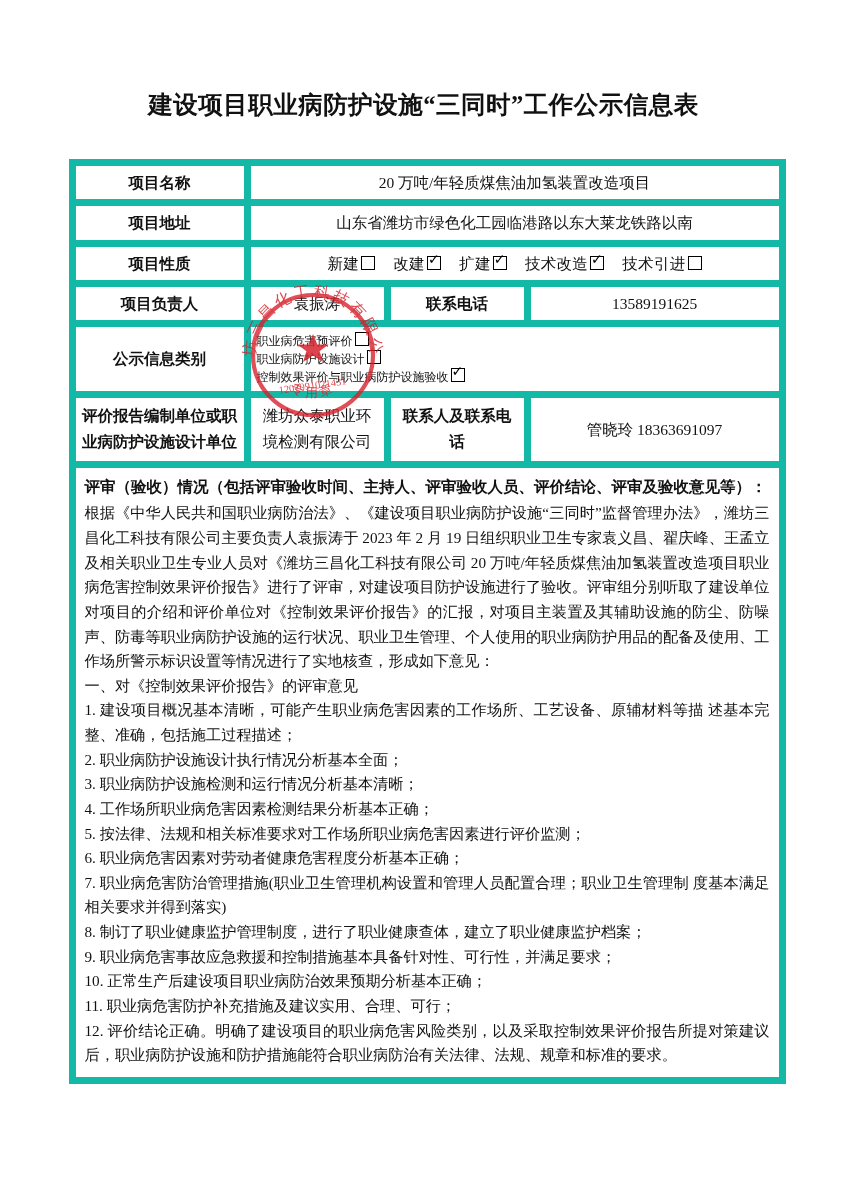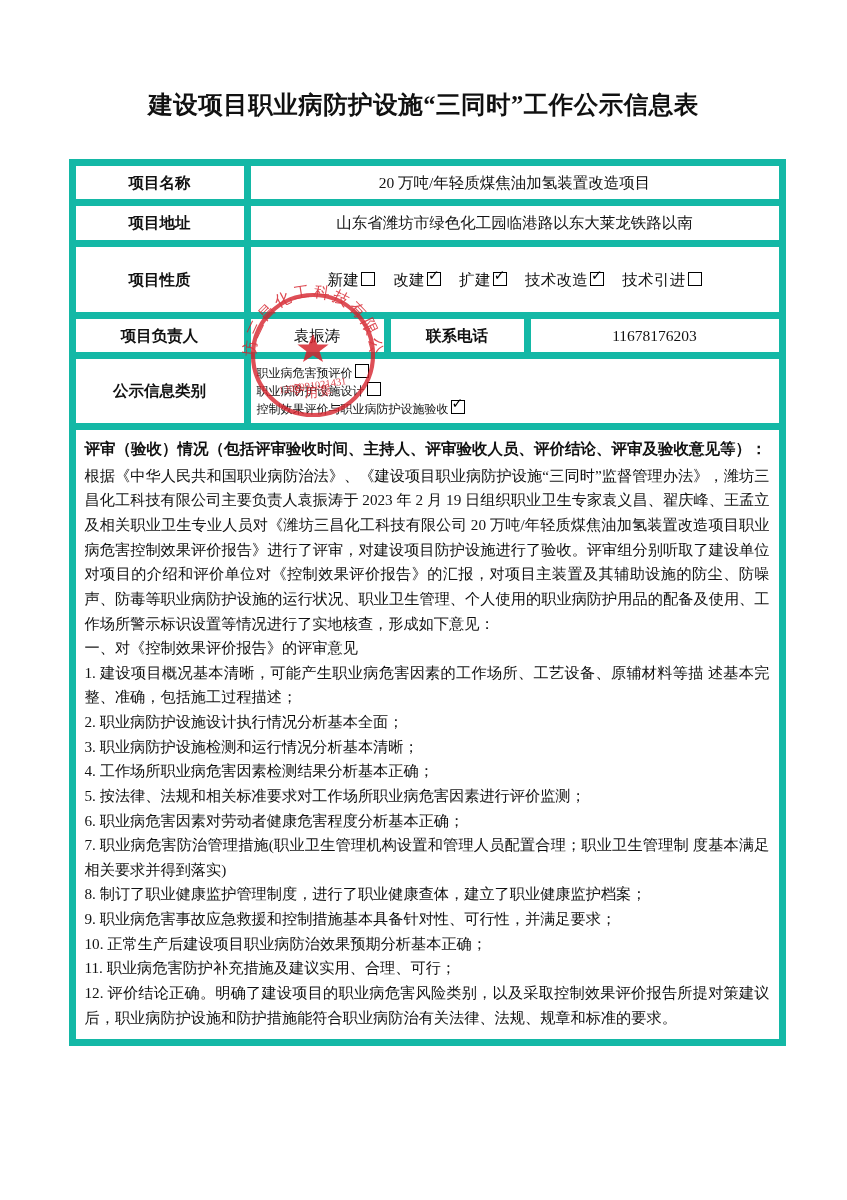--- a/index.html
+++ b/index.html
@@ -59,21 +59,21 @@
     text-align: center;
     font-size: 15.5px;
   }
   .nature-cell {
     text-align: center;
     font-size: 15.5px;
     letter-spacing: 0.3px;
   }
   .nature-cell .opt {
     display: inline-block;
-    margin: 16px 7px;
+    margin: 0 7px;
     white-space: nowrap;
   }
   .cat-cell {
     text-align: left;
     font-size: 12px;
     padding-left: 10px;
     line-height: 1.85;
   }
   .cat-cell div {
     white-space: nowrap;
@@ -187,29 +187,35 @@
             <span class="opt"><span>改建</span><span class="checkbox checked"></span></span>
             <span class="opt"><span>扩建</span><span class="checkbox checked"></span></span>
             <span class="opt"><span>技术改造</span><span class="checkbox checked"></span></span>
             <span class="opt"><span>技术引进</span><span class="checkbox"></span></span>
           </td>
         </tr>
         <tr>
           <td class="lbl">项目负责人</td>
           <td class="val">袁振涛</td>
           <td class="lbl">联系电话</td>
-          <td class="val">11678176203</td>
+          <td class="val">13589191625</td>
         </tr>
         <tr>
           <td class="lbl">公示信息类别</td>
           <td class="cat-cell" colspan="3">
             <div><span>职业病危害预评价</span><span class="checkbox"></span></div>
             <div><span>职业病防护设施设计</span><span class="checkbox"></span></div>
             <div><span>控制效果评价与职业病防护设施验收</span><span class="checkbox checked"></span></div>
           </td>
+        </tr>
+        <tr>
+          <td class="lbl" style="line-height:1.7;">评价报告编制单位或职业病防护设施设计单位</td>
+          <td class="val" style="line-height:1.7;">潍坊众泰职业环境检测有限公司</td>
+          <td class="lbl" style="line-height:1.7;">联系人及联系电话</td>
+          <td class="val">管晓玲 18363691097</td>
         </tr>
         <tr>
           <td class="review-cell" colspan="4">
             <div class="review-head">评审（验收）情况（包括评审验收时间、主持人、评审验收人员、评价结论、评审及验收意见等）：</div>
             <div class="review-body">
               <p class="indent2">根据《中华人民共和国职业病防治法》、《建设项目职业病防护设施“三同时”监督管理办法》，潍坊三昌化工科技有限公司主要负责人袁振涛于 2023 年 2 月 19 日组织职业卫生专家袁义昌、翟庆峰、王孟立及相关职业卫生专业人员对《潍坊三昌化工科技有限公司 20 万吨/年轻质煤焦油加氢装置改造项目职业病危害控制效果评价报告》进行了评审，对建设项目防护设施进行了验收。评审组分别听取了建设单位对项目的介绍和评价单位对《控制效果评价报告》的汇报，对项目主装置及其辅助设施的防尘、防噪声、防毒等职业病防护设施的运行状况、职业卫生管理、个人使用的职业病防护用品的配备及使用、工作场所警示标识设置等情况进行了实地核查，形成如下意见：</p>
               <p class="sec-title">一、对《控制效果评价报告》的评审意见</p>
               <p class="indent2">1. 建设项目概况基本清晰，可能产生职业病危害因素的工作场所、工艺设备、原辅材料等描  述基本完整、准确，包括施工过程描述；</p>
               <p class="indent2">2. 职业病防护设施设计执行情况分析基本全面；</p>
               <p class="indent2">3. 职业病防护设施检测和运行情况分析基本清晰；</p>

